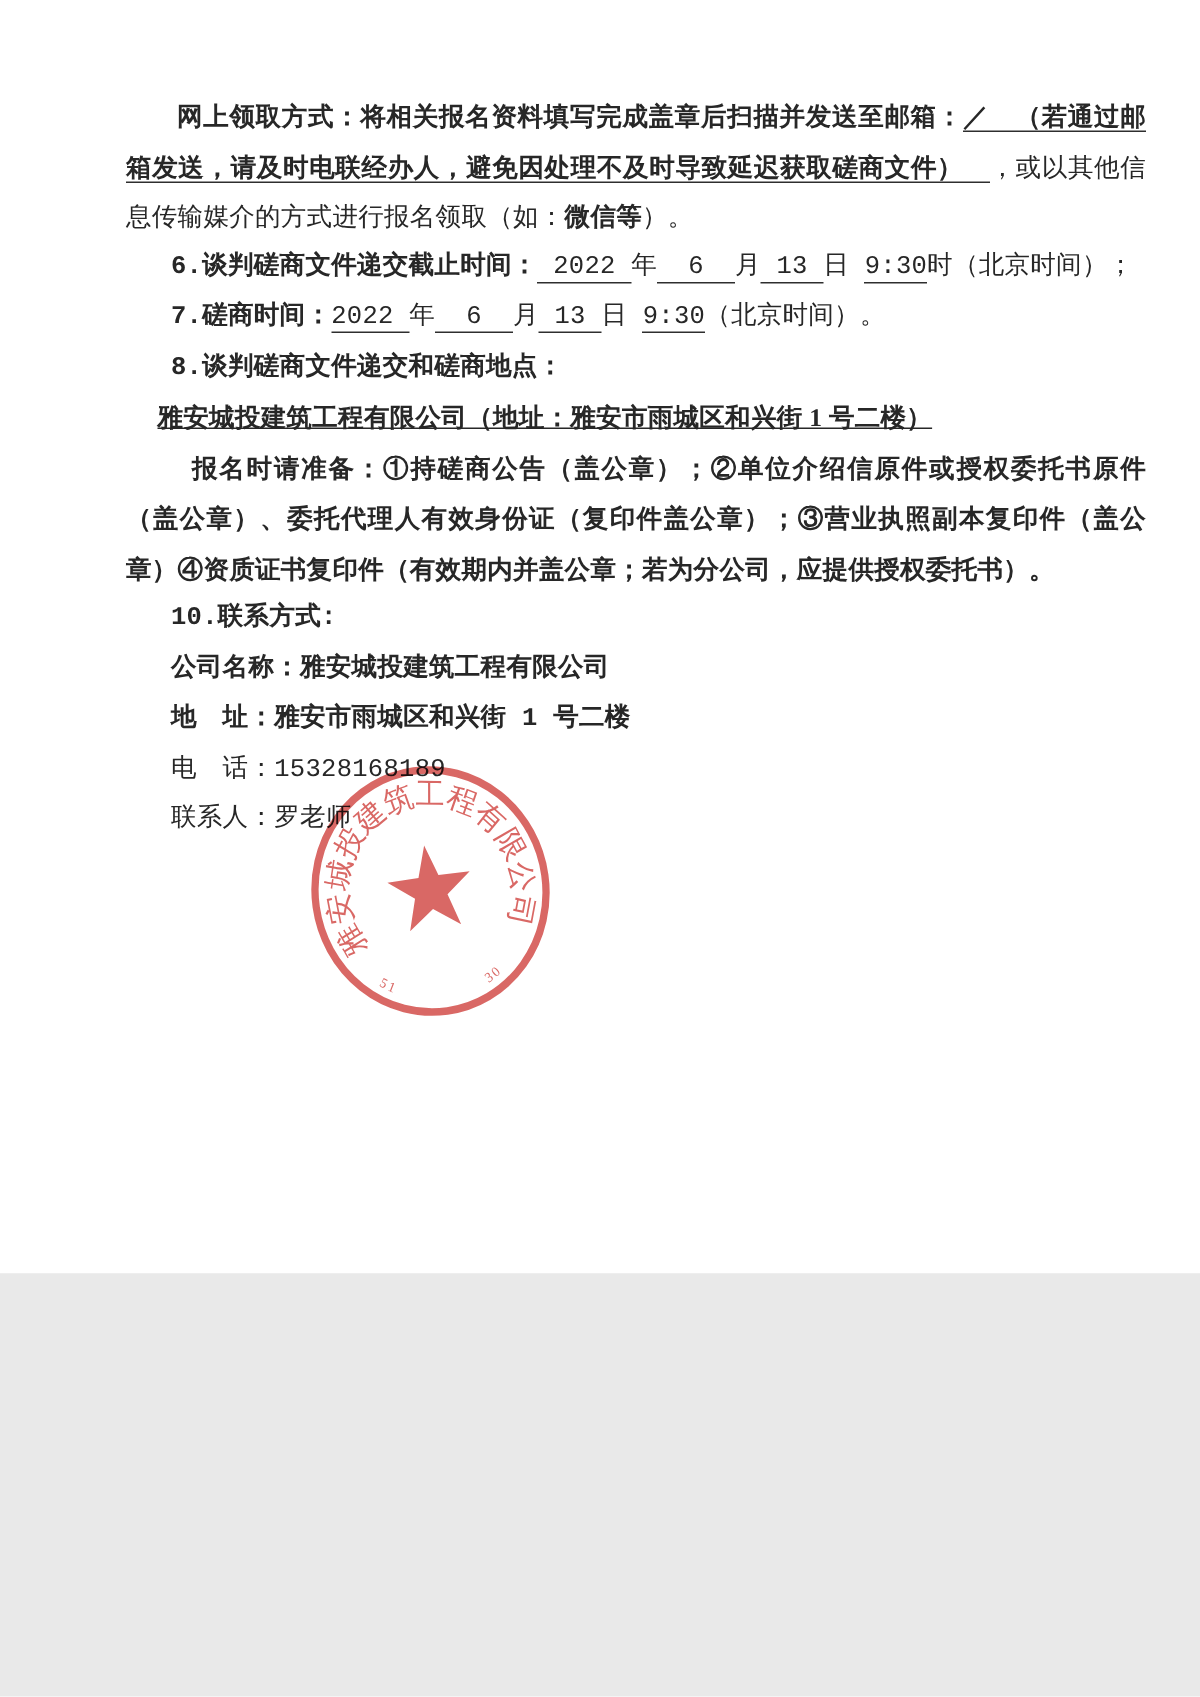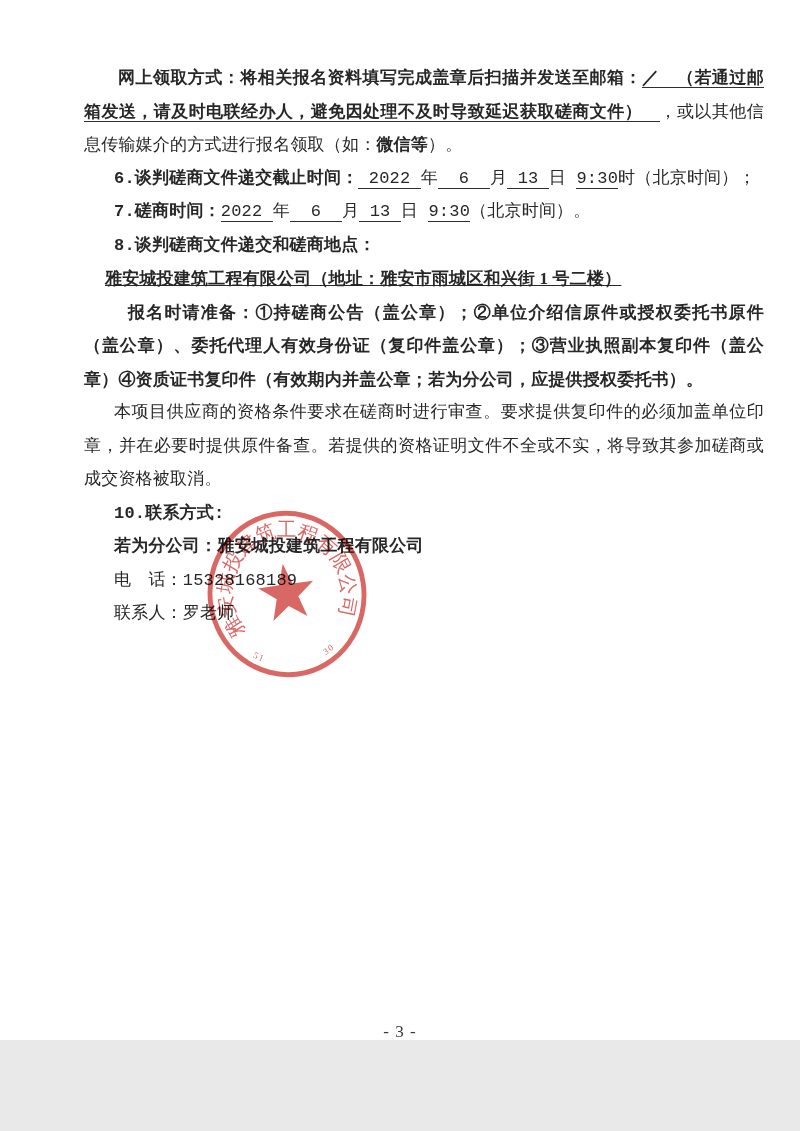--- a/index.html
+++ b/index.html
@@ -1,17 +1,17 @@
 <!DOCTYPE html>
 <html><head>
 <meta charset="utf-8">
 <style>
   html,body{margin:0;padding:0;background:#e9e9e9;}
   .page{
-    position:relative;width:800px;height:1040px;background:#ffffff;
+    position:relative;width:800px;height:849px;background:#ffffff;
     font-family:"Liberation Serif","DejaVu Serif",serif;
     color:#272727;overflow:hidden;margin:0 auto;
   }
   .content{
     position:absolute;left:84px;top:61px;width:680px;
     font-size:17px;line-height:33.5px;text-align:justify;
     letter-spacing:0.2px;z-index:1;
   }
   .content p{margin:0;padding:0;}
   b{font-weight:700;}
@@ -45,26 +45,26 @@
 
     <p class="i30"><b>7.磋商时间：</b><span class="u pre">2022 </span><span>年</span><span class="u pre">  6  </span><span>月</span><span class="u pre"> 13 </span><span class="pre">日 </span><span class="u pre">9:30</span><span>（北京时间）。</span></p>
 
     <p class="i30"><b>8.谈判磋商文件递交和磋商地点：</b></p>
 
     <p class="i21"><b>雅安城投建筑工程有限公司（地址：雅安市雨城区和兴街 1 号二楼）</b></p>
 
 
     <p class="i44"><b>报名时请准备：①持磋商公告（盖公章）；②单位介绍信原件或授权委托书原件（盖公章）、委托代理人有效身份证（复印件盖公章）；③营业执照副本复印件（盖公章）④资质证书复印件（有效期内并盖公章；若为分公司，应提供授权委托书）。</b></p>
 
-    <p class="i30"><span>本项目供应商的资格条件要求在磋商时进行审查。要求提供复印件的必须加盖单位印章，并在必要时提供原件备查。若提供的资格证明文件不全或不实，将导致其参加磋商或成交资格被取消。</span></p>
 
     <p class="i30"><b>10.联系方式:</b></p>
 
-    <p class="i30"><b>若为分公司：</b><b>雅安城投建筑工程有限公司</b></p>
+    <p class="i30"><b>公司名称：</b><b>雅安城投建筑工程有限公司</b></p>
 
+    <p class="i30"><b>地　址：</b><b>雅安市雨城区和兴街 1 号二楼</b></p>
 
     <p class="i30"><span>电　话：</span><span>15328168189</span></p>
 
     <p class="i30"><span>联系人：</span><span>罗老师</span></p>
 
   </div>
 
   <svg class="seal" viewBox="0 0 200 200" preserveAspectRatio="none">
     <circle cx="100" cy="100" r="95" fill="none" stroke="#d0423e" stroke-width="6"></circle>
     <path id="sealArc" d="M 44.3 139 A 68 68 0 1 1 155.7 139" fill="none"></path>

